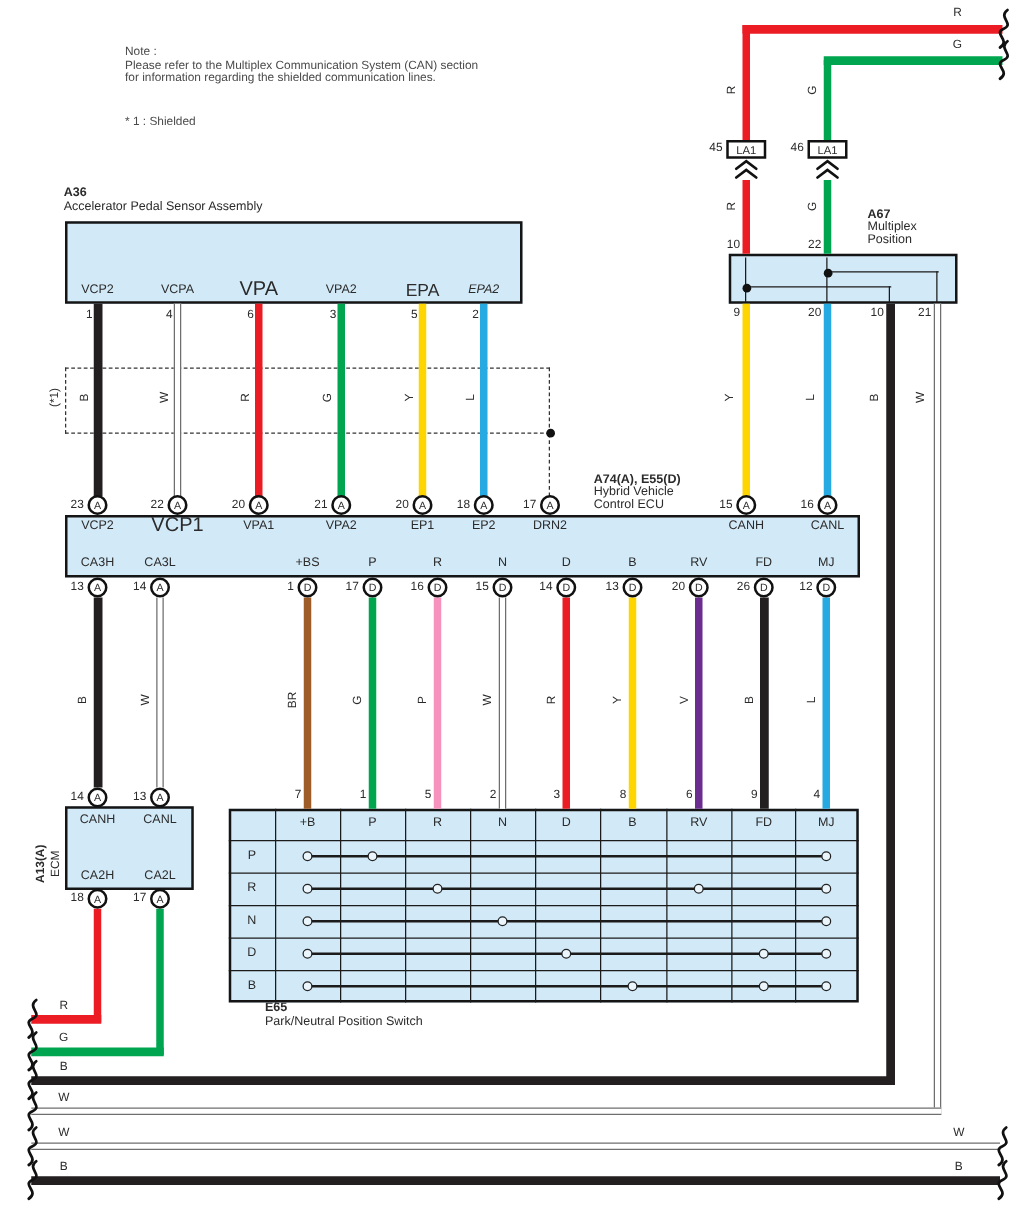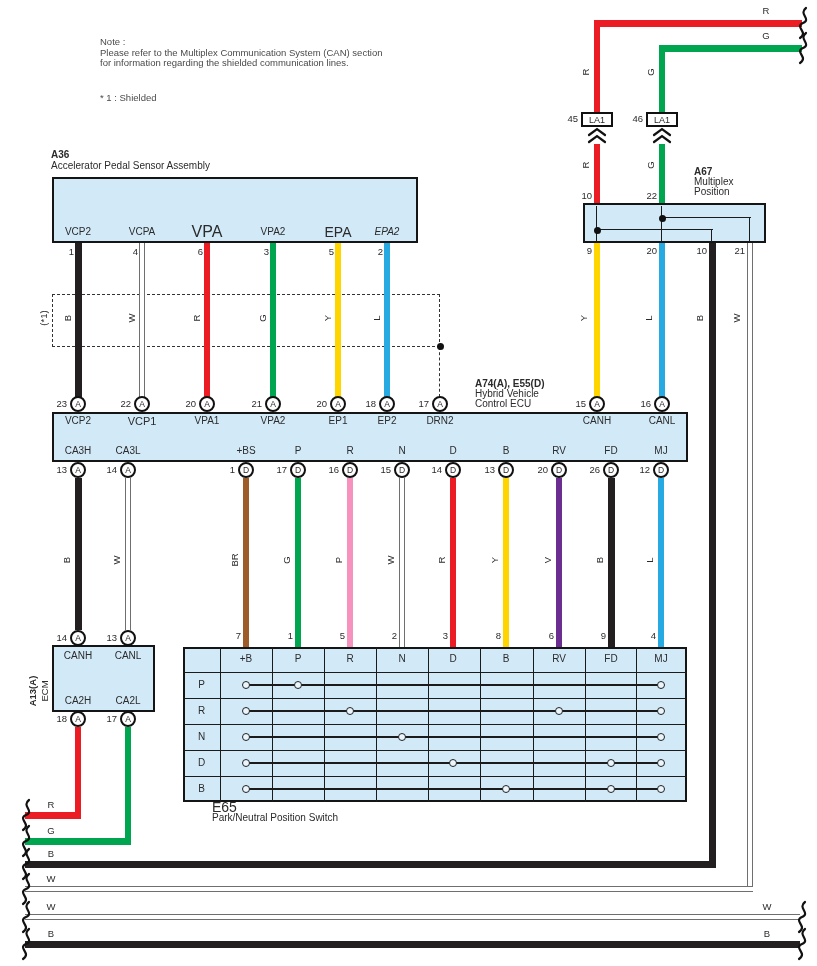--- a/index.html
+++ b/index.html
@@ -50,21 +50,21 @@
   <div class="lbl" style="left:475px;top:388px;font-size:10px;">Hybrid Vehicle</div>
   <div class="lbl" style="left:475px;top:398px;font-size:10px;">Control ECU</div>
 
   <div class="lbl" style="left:694px;top:166px;font-weight:bold;font-size:10px;">A67</div>
   <div class="lbl" style="left:694px;top:176px;font-size:10px;">Multiplex</div>
   <div class="lbl" style="left:694px;top:186px;font-size:10px;">Position</div>
 
   <div class="lbl" style="left:11px;top:685px;width:44px;justify-content:center;font-weight:bold;font-size:9.5px;transform:rotate(-90deg);">A13(A)</div>
   <div class="lbl" style="left:30px;top:685px;width:30px;justify-content:center;font-size:9.5px;transform:rotate(-90deg);">ECM</div>
 
-  <div class="lbl" style="left:212px;top:801px;font-weight:normal;font-size:14px;">E65</div>
+  <div class="lbl" style="left:212px;top:801px;font-weight:bold;font-size:10px;">E65</div>
   <div class="lbl" style="left:212px;top:812px;font-size:10px;">Park/Neutral Position Switch</div>
 
   <div class="lbl" style="left:24px;top:312px;width:40px;justify-content:center;transform:rotate(-90deg);">(*1)</div>
 
   <div class="la1box" style="left:581px;top:112px;width:32px;height:15px;">LA1</div>
   <div class="lbl" style="left:552px;top:113px;width:26px;justify-content:flex-end;">45</div>
   <div class="la1box" style="left:646px;top:112px;width:32px;height:15px;">LA1</div>
   <div class="lbl" style="left:617px;top:113px;width:26px;justify-content:flex-end;">46</div>
 
   <div class="lbl" style="left:751px;top:5px;width:30px;justify-content:center;">R</div>
@@ -94,21 +94,21 @@
     <div class="lbl" style="left: 359px; top: 246px; width: 24px; justify-content: flex-end; font-size: 9.5px; z-index: 5;">2</div>
     <div class="wire" style="left: 383.75px; top: 243px; width: 6.5px; height: 154px; background: rgb(39, 170, 225);"></div>
     <div class="lbl" style="left: 357px; top: 312px; width: 40px; justify-content: center; font-size: 9.5px; z-index: 5; transform: rotate(-90deg);">L</div>
     <div class="abs" style="left: 439px; top: 347px; width: 0px; height: 50px; border-left: 1.6px dashed rgb(51, 51, 51); z-index: 4;"></div>
     <div class="dot" style="left: 436.5px; top: 342.5px;"></div>
     <div class="pincircle" style="left: 70px; top: 396px;">A</div>
     <div class="lbl" style="left: 41px; top: 398px; width: 26px; justify-content: flex-end; font-size: 9.5px; z-index: 5;">23</div>
     <div class="lbl" style="left: 55px; top: 415px; width: 46px; justify-content: center; font-size: 10px; z-index: 5;">VCP2</div>
     <div class="pincircle" style="left: 134px; top: 396px;">A</div>
     <div class="lbl" style="left: 105px; top: 398px; width: 26px; justify-content: flex-end; font-size: 9.5px; z-index: 5;">22</div>
-    <div class="lbl" style="left: 119px; top: 415px; width: 46px; justify-content: center; font-size: 11px; z-index: 5;">VCP1</div>
+    <div class="lbl" style="left: 119px; top: 415px; width: 46px; justify-content: center; font-size: 16px; z-index: 5;">VCP1</div>
     <div class="pincircle" style="left: 199px; top: 396px;">A</div>
     <div class="lbl" style="left: 170px; top: 398px; width: 26px; justify-content: flex-end; font-size: 9.5px; z-index: 5;">20</div>
     <div class="lbl" style="left: 184px; top: 415px; width: 46px; justify-content: center; font-size: 10px; z-index: 5;">VPA1</div>
     <div class="pincircle" style="left: 265px; top: 396px;">A</div>
     <div class="lbl" style="left: 236px; top: 398px; width: 26px; justify-content: flex-end; font-size: 9.5px; z-index: 5;">21</div>
     <div class="lbl" style="left: 250px; top: 415px; width: 46px; justify-content: center; font-size: 10px; z-index: 5;">VPA2</div>
     <div class="pincircle" style="left: 330px; top: 396px;">A</div>
     <div class="lbl" style="left: 301px; top: 398px; width: 26px; justify-content: flex-end; font-size: 9.5px; z-index: 5;">20</div>
     <div class="lbl" style="left: 315px; top: 415px; width: 46px; justify-content: center; font-size: 10px; z-index: 5;">EP1</div>
     <div class="pincircle" style="left: 379px; top: 396px;">A</div>

